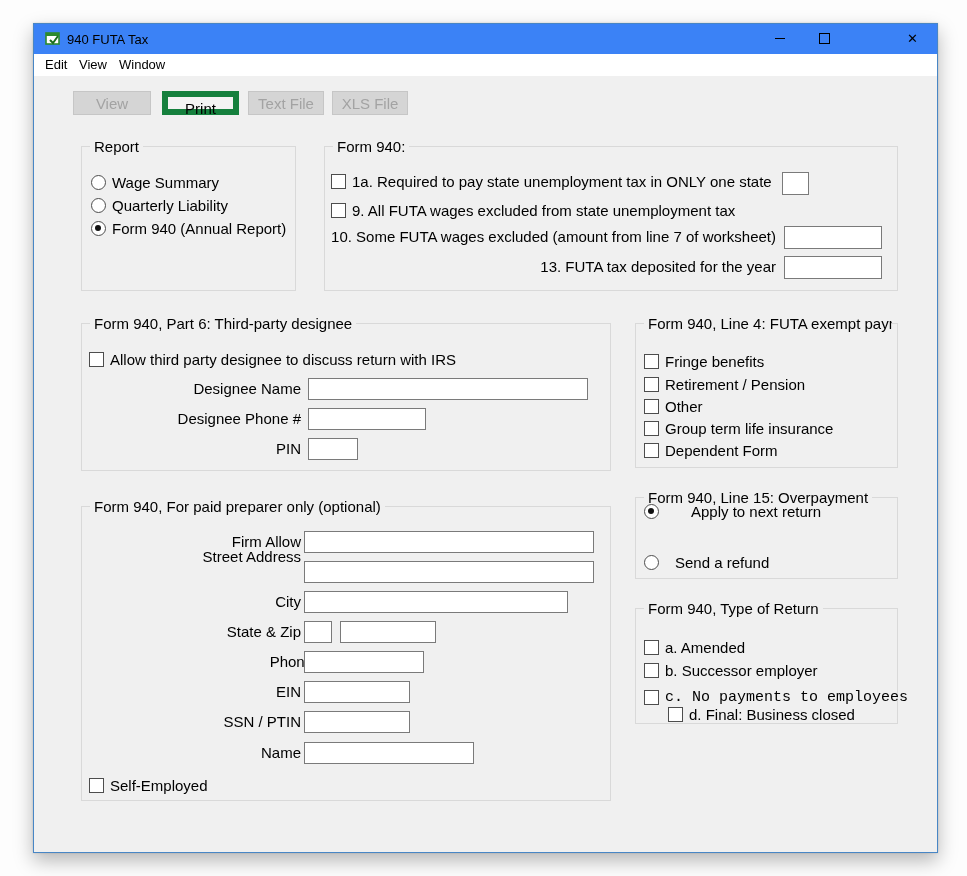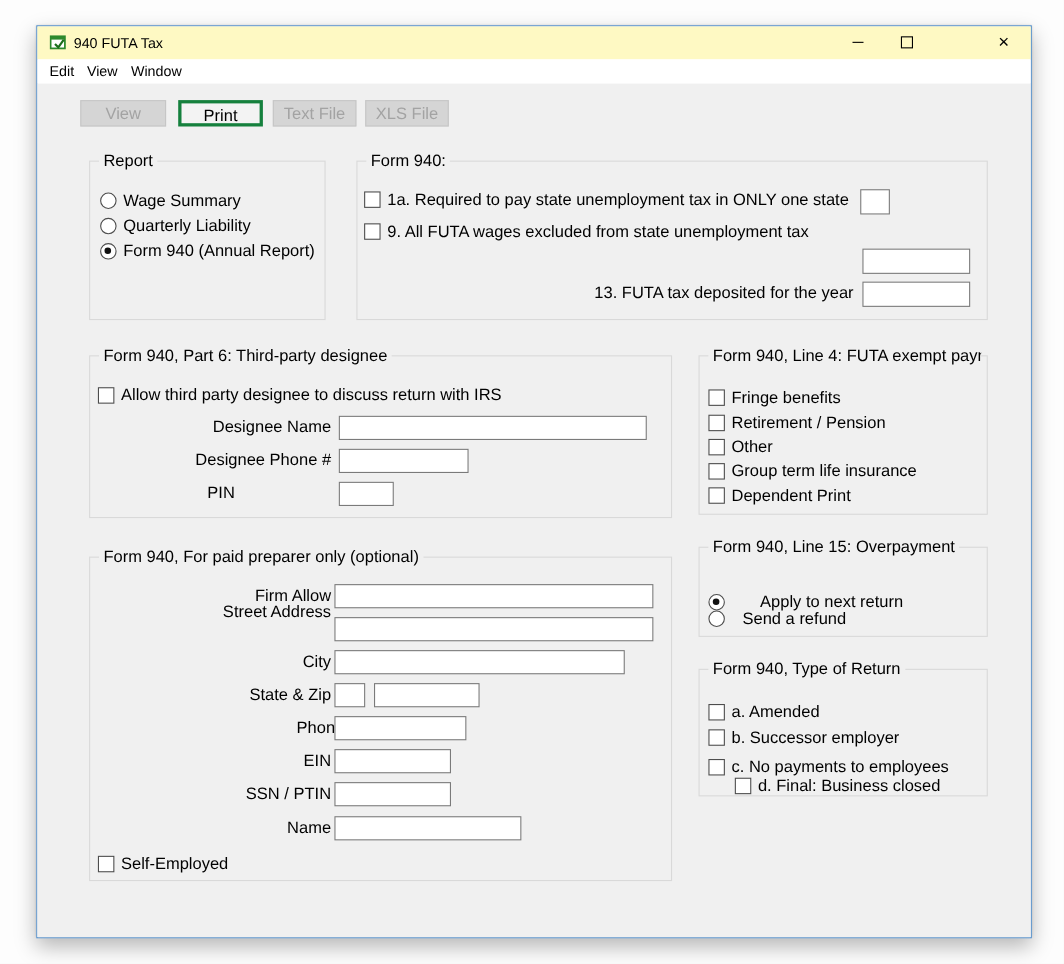--- a/index.html
+++ b/index.html
@@ -1,33 +1,33 @@
 <!DOCTYPE html>
 <html><head>
 <meta charset="utf-8">
 <style>
   html,body{margin:0;padding:0;width:967px;height:876px;overflow:hidden;background:#fdfdfd;
     font-family:"Liberation Sans", sans-serif;color:#000;}
   .window{position:absolute;left:33px;top:23px;width:903px;height:828px;background:#ffffff;
     border:1px solid #4886c5;box-shadow:0 8px 18px rgba(0,0,0,.28), 0 0 2px rgba(0,0,0,.15);}
-  .titlebar{position:absolute;left:0;top:0;right:0;height:30px;background:#fef9c3;}
+  .titlebar{position:absolute;left:0;top:0;right:0;height:30px;background:#3b82f6;}
   .appicon{position:absolute;left:11px;top:7px;width:16px;height:16px;}
   .apptitle{position:absolute;left:33px;top:8px;font-size:13px;line-height:15px;white-space:nowrap;}
   .wbtn{position:absolute;top:0;width:45px;height:29px;display:flex;align-items:center;justify-content:center;font-size:13px;}
   .wbtn.min{left:723px;}
   .wbtn.max{left:768px;}
   .wbtn.close{left:856px;}
   .minbar{width:10px;height:1px;background:#000;}
   .maxbox{width:9px;height:9px;border:1px solid #000;background:transparent;}
   .menubar{position:absolute;left:0;top:30px;right:0;height:22px;background:#ffffff;}
   .menuitem{position:absolute;top:3px;font-size:13px;line-height:16px;cursor:default;}
   .client{position:absolute;left:0;top:52px;right:0;bottom:0;background:#f0f0f0;}
   .btn{position:absolute;top:67px;height:24px;font-size:15px;line-height:22px;text-align:center;box-sizing:border-box;}
   .btn.disabled{background:#d5d5d5;color:#a3a3a3;border:1px solid #c6c6c6;}
-  .btn.default{background:#f3f3f3;color:#000;border:3px solid #15803d;}
+  .btn.default{background:#f3f3f3;color:#000;border:6px solid #15803d;}
   .grp{position:absolute;border:1px solid #d9d9d9;box-sizing:border-box;}
   .gt{position:absolute;top:-9px;left:8px;background:#f0f0f0;padding:0 4px;font-size:15px;line-height:17px;white-space:nowrap;}
   .gt.clip{max-width:240px;overflow:hidden;}
   .opt{position:absolute;display:flex;align-items:center;gap:6px;height:16px;font-size:15px;white-space:nowrap;}
   .cb{width:13px;height:13px;background:#fff;border:1px solid #4d4d4d;flex:none;box-sizing:content-box;}
   .rb{width:13px;height:13px;background:#fff;border:1px solid #4d4d4d;border-radius:50%;flex:none;position:relative;box-sizing:content-box;}
   .rb.checked::after{content:"";position:absolute;left:3px;top:3px;width:6px;height:6px;border-radius:50%;background:#111;}
   .lbl{position:absolute;font-size:15px;line-height:17px;text-align:right;white-space:nowrap;}
   .tb{position:absolute;height:22px;background:#ffffff;border:1px solid #7a7a7a;box-sizing:border-box;
     font-family:inherit;font-size:15px;padding:0 3px;margin:0;}
@@ -89,36 +89,37 @@
   </div>
   <div class="opt" style="left:297px;top:149px;">
     <span class="cb"></span>
     <span>1a. Required to pay state unemployment tax in ONLY one state</span>
   </div>
   <input class="tb" style="left: 748px; top: 148px; width: 27px; height: 23px;" value="">
   <div class="opt" style="left:297px;top:178px;">
     <span class="cb"></span>
     <span>9. All FUTA wages excluded from state unemployment tax</span>
   </div>
+  <div class="lbl" style="left:292px;top:204px;width:450px;">10. Some FUTA wages excluded (amount from line 7 of worksheet)</div>
   <input class="tb" style="left: 750px; top: 202px; width: 98px; height: 23px;" value="">
   <div class="lbl" style="left:292px;top:234px;width:450px;">13. FUTA tax deposited for the year</div>
   <input class="tb" style="left: 750px; top: 232px; width: 98px; height: 23px;" value="">
 
   <div class="grp" style="left:47px;top:299px;width:530px;height:148px;">
     <span class="gt">Form 940, Part 6: Third-party designee</span>
   </div>
   <div class="opt" style="left:55px;top:327px;">
     <span class="cb"></span>
     <span>Allow third party designee to discuss return with IRS</span>
   </div>
   <div class="lbl" style="left:67px;top:356px;width:200px;">Designee Name</div>
   <input class="tb" style="left: 274px; top: 354px; width: 280px;" value="">
   <div class="lbl" style="left:67px;top:386px;width:200px;">Designee Phone #</div>
   <input class="tb" style="left: 274px; top: 384px; width: 118px;" value="">
-  <div class="lbl" style="left:67px;top:416px;width:200px;text-align:center;">PIN</div>
+  <div class="lbl" style="left:67px;top:416px;width:200px;">PIN</div>
   <input class="tb" style="left: 274px; top: 414px; width: 50px;" value="">
 
   <div class="grp" style="left:601px;top:299px;width:263px;height:145px;">
     <span class="gt clip">Form 940, Line 4: FUTA exempt payme</span>
   </div>
   <div class="opt" style="left:610px;top:329px;">
     <span class="cb"></span>
     <span>Fringe benefits</span>
   </div>
   <div class="opt" style="left:610px;top:352px;">
@@ -128,21 +129,21 @@
   <div class="opt" style="left:610px;top:374px;">
     <span class="cb"></span>
     <span>Other</span>
   </div>
   <div class="opt" style="left:610px;top:396px;">
     <span class="cb"></span>
     <span>Group term life insurance</span>
   </div>
   <div class="opt" style="left:610px;top:418px;">
     <span class="cb"></span>
-    <span>Dependent Print</span>
+    <span>Dependent Form</span>
   </div>
 
   <div class="grp" style="left:47px;top:482px;width:530px;height:295px;">
     <span class="gt">Form 940, For paid preparer only (optional)</span>
   </div>
   <div class="lbl" style="left:47px;top:509px;width:220px;">Firm Allow</div>
   <input class="tb" style="left: 270px; top: 507px; width: 290px;" value="">
   <div class="lbl" style="left:47px;top:524px;width:220px;">Street Address</div>
   <input class="tb" style="left: 270px; top: 537px; width: 290px;" value="">
   <div class="lbl" style="left:47px;top:569px;width:220px;">City</div>
@@ -159,41 +160,41 @@
   <div class="lbl" style="left:47px;top:720px;width:220px;">Name</div>
   <input class="tb" style="left: 270px; top: 718px; width: 170px;" value="">
   <div class="opt" style="left:55px;top:753px;">
     <span class="cb"></span>
     <span>Self-Employed</span>
   </div>
 
   <div class="grp" style="left:601px;top:473px;width:263px;height:82px;">
     <span class="gt">Form 940, Line 15: Overpayment</span>
   </div>
-  <div class="opt" style="left:610px;top:515px;gap:32px;">
+  <div class="opt" style="left:610px;top:479px;gap:32px;">
     <span class="rb checked"></span>
     <span>Apply to next return</span>
   </div>
   <div class="opt" style="left:610px;top:530px;gap:16px;">
     <span class="rb"></span>
     <span>Send a refund</span>
   </div>
 
   <div class="grp" style="left:601px;top:584px;width:263px;height:116px;">
     <span class="gt">Form 940, Type of Return</span>
   </div>
   <div class="opt" style="left:610px;top:615px;">
     <span class="cb"></span>
     <span>a. Amended</span>
   </div>
   <div class="opt" style="left:610px;top:638px;">
     <span class="cb"></span>
     <span>b. Successor employer</span>
   </div>
-  <div class="opt" style="left:610px;top:665px;">
+  <div class="opt" style="left:610px;top:665px;font-family:Liberation Mono, monospace;">
     <span class="cb"></span>
     <span>c. No payments to employees</span>
   </div>
   <div class="opt" style="left:610px;top:682px;padding-left:24px;">
     <span class="cb"></span>
     <span>d. Final: Business closed</span>
   </div>
 
 </div>
 

